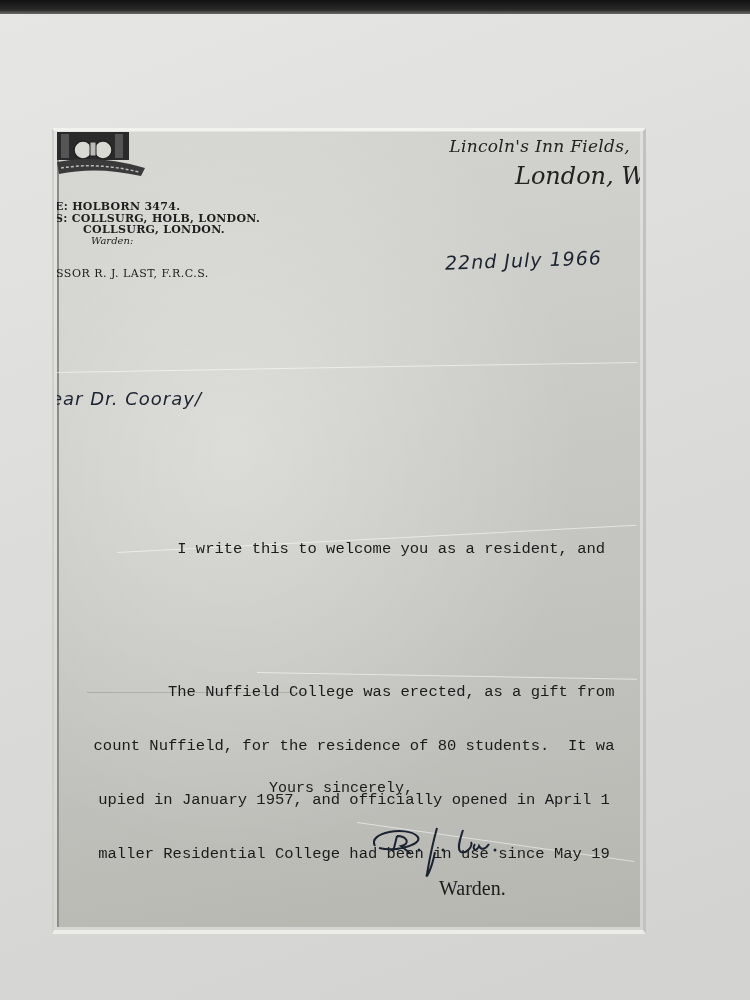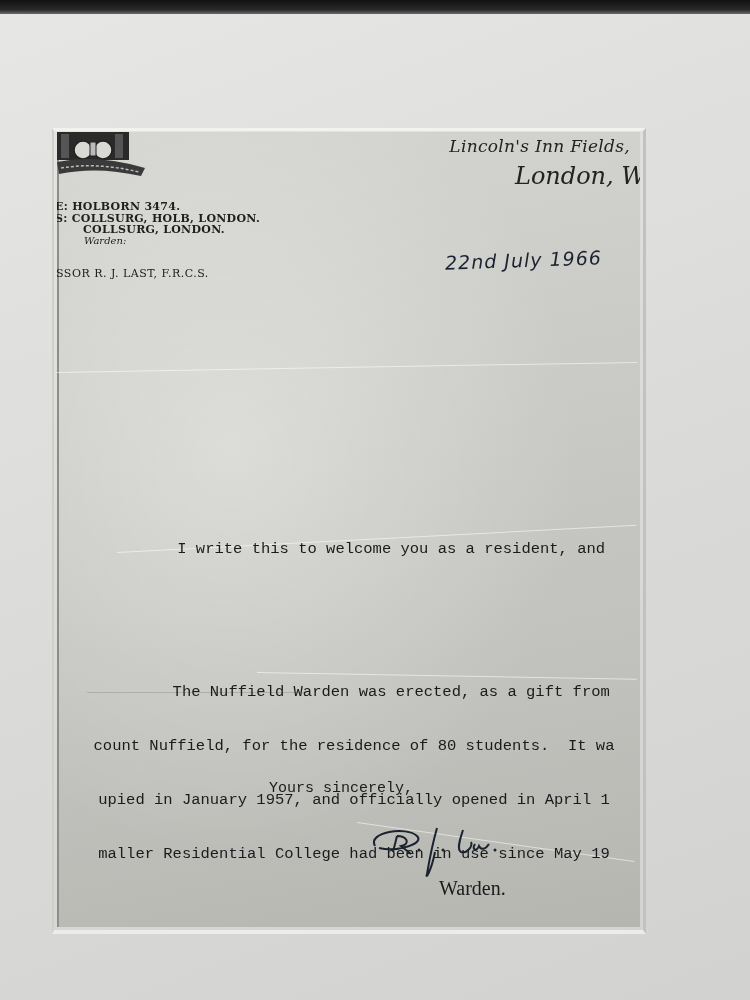--- a/index.html
+++ b/index.html
@@ -42,21 +42,21 @@
     position:absolute; font-family:"DejaVu Serif", serif; font-style:italic;
     color:#222; white-space:nowrap;
   }
   .addr1 { right:10px; top:4px; font-size:17px; letter-spacing:0.3px; }
   .addr2 { right:-6px; top:30px; font-size:24px; }
   .head-small {
     position:absolute; font-family:"DejaVu Serif", serif; font-weight:bold;
     font-size:11px; color:#1e1e1e; white-space:nowrap; letter-spacing:0.3px;
   }
   .warden-label {
-    position:absolute; left:27px; top:103px; font-family:"DejaVu Serif", serif;
+    position:absolute; left:34px; top:103px; font-family:"DejaVu Serif", serif;
     font-style:italic; font-size:10px; color:#222;
   }
   .warden-name {
     position:absolute; left:-1px; top:123px; font-family:"DejaVu Serif", serif;
     font-size:11px; color:#1a1a1a; letter-spacing:0.5px; white-space:nowrap;margin-top:12px;
   }
   .hand {
     position:absolute; font-family:"DejaVu Sans", sans-serif; color:#1c2330;
     white-space:nowrap; font-style:italic;
   }
@@ -109,27 +109,28 @@
   <div class="script addr1">Lincoln's Inn Fields,</div>
   <div class="script addr2">London, W</div>
 
   <div class="head-small" style="left:-2px;top:68px;">E: HOLBORN 3474.</div>
   <div class="head-small" style="left:-2px;top:80px;">S: COLLSURG, HOLB, LONDON.</div>
   <div class="head-small" style="left:16px;top:91px;margin-left:10px;">COLLSURG, LONDON.</div>
   <div class="warden-label">Warden:</div>
   <div class="warden-name">SSOR R. J. LAST, F.R.C.S.</div>
 
   <div class="hand date">22nd July 1966</div>
+  <div class="hand salutation">ear Dr. Cooray/</div>
 
   <div class="body-text">
     <div class="para">
       <div>        I write this to welcome you as a resident, and</div>
     </div>
     <div class="para">
-      <div>        The Nuffield Warden was erected, as a gift from</div>
+      <div>        The Nuffield College was erected, as a gift from</div>
       <div>count Nuffield, for the residence of 80 students.  It wa</div>
       <div>upied in January 1957, and officially opened in April 1</div>
       <div>maller Residential College had been in use since May 19</div>
     </div>
     
     
   </div>
 
   <div class="closing">Yours sincerely,</div>
 

